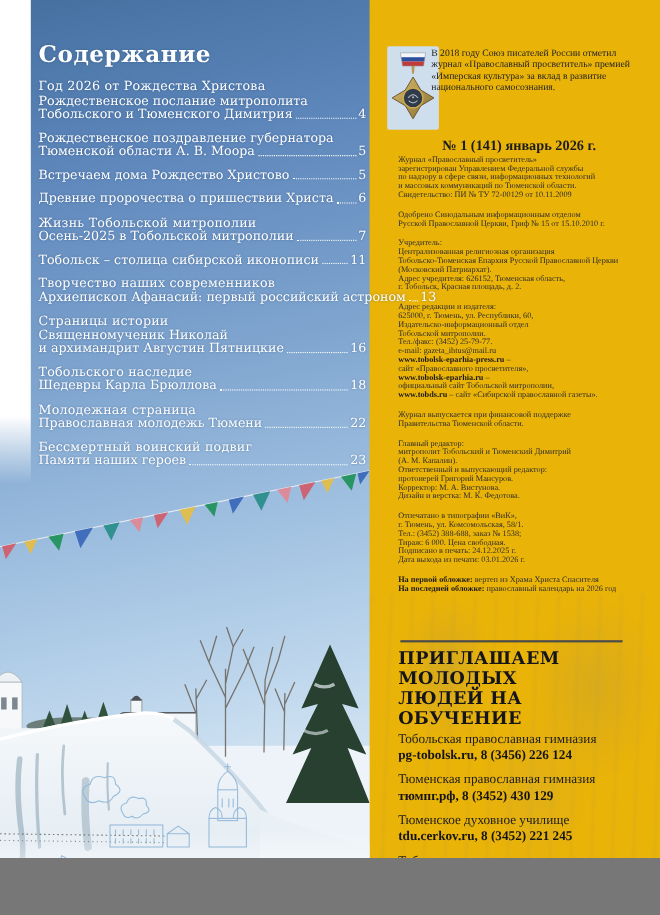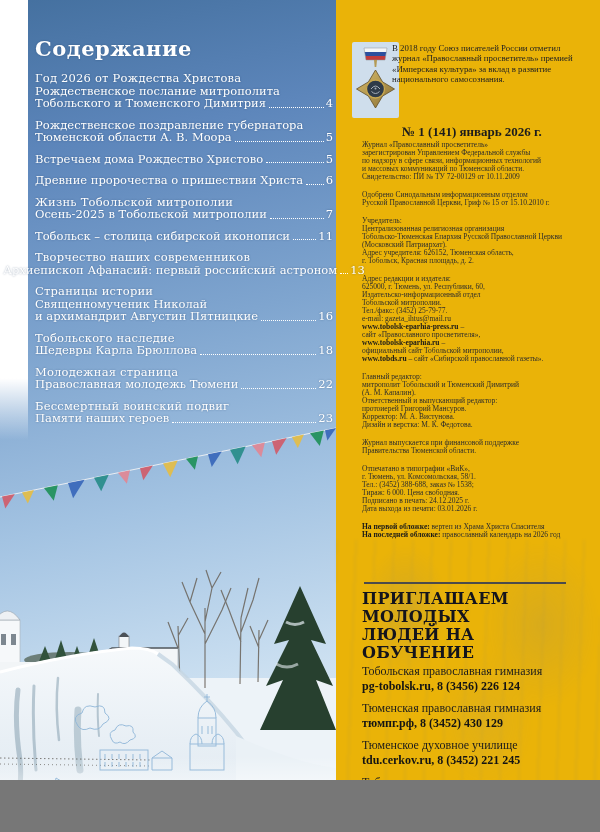--- a/index.html
+++ b/index.html
@@ -12,21 +12,21 @@
   .flags-svg{position:absolute;left:0;top:415px;width:336px;height:90px;display:block;overflow:visible;}
   .left-strip{position:absolute;left:0;top:0;width:28px;height:440px;
     background:linear-gradient(180deg,#ffffff 0%,#ffffff 86%,rgba(255,255,255,0) 100%);}
   
   .toc{position:absolute;left:35px;top:36px;width:298px;color:#ffffff;
        font-family:"DejaVu Serif", serif;text-shadow:0 0 2px rgba(25,55,95,.45);}
   .toc-title{font-size:21px;font-weight:bold;letter-spacing:.5px;margin-bottom:11px;}
   .toc-entry{margin-bottom:9px;}
   .toc-h{font-weight:normal;font-size:11.5px;letter-spacing:.2px;line-height:12.5px;}
   .toc-l{font-size:11.5px;line-height:12.5px;}
-  .toc-row{display:flex;align-items:flex-end;font-size:11.5px;line-height:12.5px;justify-content:center;}
+  .toc-row{display:flex;align-items:flex-end;font-size:11.5px;line-height:12.5px;}
   .toc-t{white-space:nowrap;}
   .toc-lead{flex:1;border-bottom:1.6px dotted #ffffff;margin:0 2px 2px 3px;min-width:8px;}
   .toc-p{white-space:nowrap;}
   
   .faint-forest{position:absolute;left:336px;top:540px;width:264px;height:255px;opacity:.45;filter:blur(1.5px);
     background-image:
       radial-gradient(60px 95px at 70px 70px, rgba(115,125,140,.38), transparent 70%),
       radial-gradient(85px 120px at 205px 85px, rgba(115,125,140,.32), transparent 70%),
       radial-gradient(70px 100px at 150px 180px, rgba(135,145,158,.22), transparent 70%),
       repeating-linear-gradient(92deg, rgba(110,120,135,.20) 0 2px, transparent 2px 19px);}
@@ -316,33 +316,33 @@
         <div><span>Тобольской митрополии.</span></div>
         <div><span>Тел./факс: (3452) 25-79-77.</span></div>
         <div><span>e-mail: gazeta_ihtus@mail.ru</span></div>
         <div><span class="b">www.tobolsk-eparhia-press.ru</span><span> –</span></div>
         <div><span>сайт «Православного просветителя»,</span></div>
         <div><span class="b">www.tobolsk-eparhia.ru</span><span> –</span></div>
         <div><span>официальный сайт Тобольской митрополии,</span></div>
         <div><span class="b">www.tobds.ru</span><span> – сайт «Сибирской православной газеты».</span></div>
       </div>
     <div class="blk">
+        <div><span>Журнал выпускается при финансовой поддержке</span></div>
+        <div><span>Правительства Тюменской области.</span></div>
+      </div>
+    <div class="blk">
         <div><span>Главный редактор:</span></div>
         <div><span>митрополит Тобольский и Тюменский Димитрий</span></div>
         <div><span>(А. М. Капалин).</span></div>
         <div><span>Ответственный и выпускающий редактор:</span></div>
         <div><span>протоиерей Григорий Мансуров.</span></div>
         <div><span>Корректор: М. А. Вистунова.</span></div>
         <div><span>Дизайн и верстка: М. К. Федотова.</span></div>
       </div>
     <div class="blk">
-        <div><span>Журнал выпускается при финансовой поддержке</span></div>
-        <div><span>Правительства Тюменской области.</span></div>
-      </div>
-    <div class="blk">
         <div><span>Отпечатано в типографии «ВиК»,</span></div>
         <div><span>г. Тюмень, ул. Комсомольская, 58/1.</span></div>
         <div><span>Тел.: (3452) 388-688, заказ № 1538;</span></div>
         <div><span>Тираж: 6 000. Цена свободная.</span></div>
         <div><span>Подписано в печать: 24.12.2025 г.</span></div>
         <div><span>Дата выхода из печати: 03.01.2026 г.</span></div>
       </div>
     <div class="blk">
         <div><span class="b">На первой обложке:</span><span> вертеп из Храма Христа Спасителя</span></div>
         <div><span class="b">На последней обложке:</span><span> православный календарь на 2026 год</span></div>

